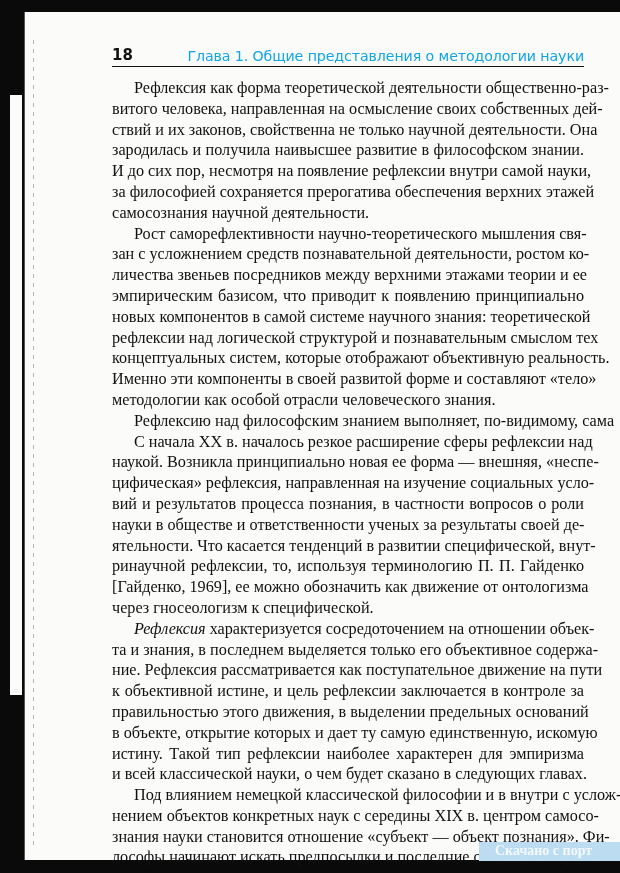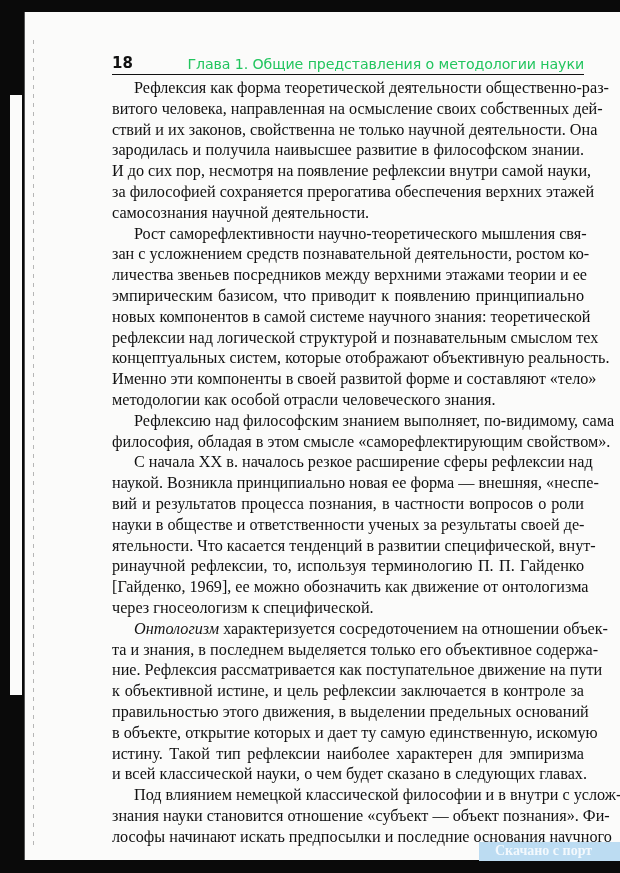--- a/index.html
+++ b/index.html
@@ -26,30 +26,30 @@
   }
   .margin-line {
     position:absolute; left:24px; top:12px; width:1px; height:848px; background:#555;
   }
   .margin-line2 {
     position:absolute; left:33px; top:40px; width:1px; height:810px;
     background:repeating-linear-gradient(#888 0 4px, transparent 4px 9px);
     opacity:.6;
   }
   .header {
-    position:absolute; left:112px; top:52px; width:472px; height:22px;
+    position:absolute; left:112px; top:44px; width:472px; height:22px;
     border-bottom:1.5px solid #111;
   }
   .page-num {
     position:absolute; left:0; top:2px;
     font-family:"DejaVu Sans", sans-serif; font-weight:bold; font-size:15px; color:#111;
   }
   .running-head {
     position:absolute; right:0; top:4px;
-    font-family:"DejaVu Sans", sans-serif; font-size:14.2px; color:#22c55e; letter-spacing:-0.1px;
+    font-family:"DejaVu Sans", sans-serif; font-size:14.2px; color:#0ea5e9; letter-spacing:-0.1px;
   }
   .body-text {
     position:absolute; left:112px; top:78px; width:472px;
     font-size:16.2px; line-height:20.8px; color:#111;
     text-align:justify;
   }
   .line { display:block; white-space:nowrap; text-align:justify; text-align-last:justify; }
   .line.last { text-align-last:left; }
   .indent { padding-left:22px; }
   .ital { font-style:italic; }
@@ -100,47 +100,48 @@
     <span class="line">эмпирическим базисом, что приводит к появлению принципиально</span>
     <span class="line">новых компонентов в самой системе научного знания: теоретической</span>
     <span class="line">рефлексии над логической структурой и познавательным смыслом тех</span>
     <span class="line">концептуальных систем, которые отображают объективную реальность.</span>
     <span class="line">Именно эти компоненты в своей развитой форме и составляют «тело»</span>
     <span class="line last">методологии как особой отрасли человеческого знания.</span>
   </div>
 
   <div>
     <span class="line indent">Рефлексию над философским знанием выполняет, по-видимому, сама</span>
-    <span class="line">философия, обладая в этом смысле «саморефлектирующим свойством».</span>
   </div>
 
   <div>
     <span class="line indent">С начала XX в. началось резкое расширение сферы рефлексии над</span>
     <span class="line">наукой. Возникла принципиально новая ее форма — внешняя, «неспе-</span>
+    <span class="line">цифическая» рефлексия, направленная на изучение социальных усло-</span>
     <span class="line">вий и результатов процесса познания, в частности вопросов о роли</span>
     <span class="line">науки в обществе и ответственности ученых за результаты своей де-</span>
     <span class="line">ятельности. Что касается тенденций в развитии специфической, внут-</span>
     <span class="line">ринаучной рефлексии, то, используя терминологию П. П. Гайденко</span>
     <span class="line">[Гайденко, 1969], ее можно обозначить как движение от онтологизма</span>
     <span class="line last">через гносеологизм к специфической.</span>
   </div>
 
   <div>
-    <span class="line indent"><span class="ital">Онтологизм</span><span> характеризуется сосредоточением на отношении объек-</span></span>
+    <span class="line indent"><span class="ital">Рефлексия</span><span> характеризуется сосредоточением на отношении объек-</span></span>
     <span class="line">та и знания, в последнем выделяется только его объективное содержа-</span>
     <span class="line">ние. Рефлексия рассматривается как поступательное движение на пути</span>
     <span class="line">к объективной истине, и цель рефлексии заключается в контроле за</span>
     <span class="line">правильностью этого движения, в выделении предельных оснований</span>
     <span class="line">в объекте, открытие которых и дает ту самую единственную, искомую</span>
     <span class="line">истину. Такой тип рефлексии наиболее характерен для эмпиризма</span>
     <span class="line">и всей классической науки, о чем будет сказано в следующих главах.</span>
   </div>
 
   <div>
     <span class="line indent">Под влиянием немецкой классической философии и в внутри с услож-</span>
+    <span class="line">нением объектов конкретных наук с середины XIX в. центром самосо-</span>
     <span class="line">знания науки становится отношение «субъект — объект познания». Фи-</span>
     <span class="line">лософы начинают искать предпосылки и последние основания научного</span>
 
   </div>
 </div>
 
 <div class="watermark">
   <span>Скачано с порт</span>
 </div>
 

